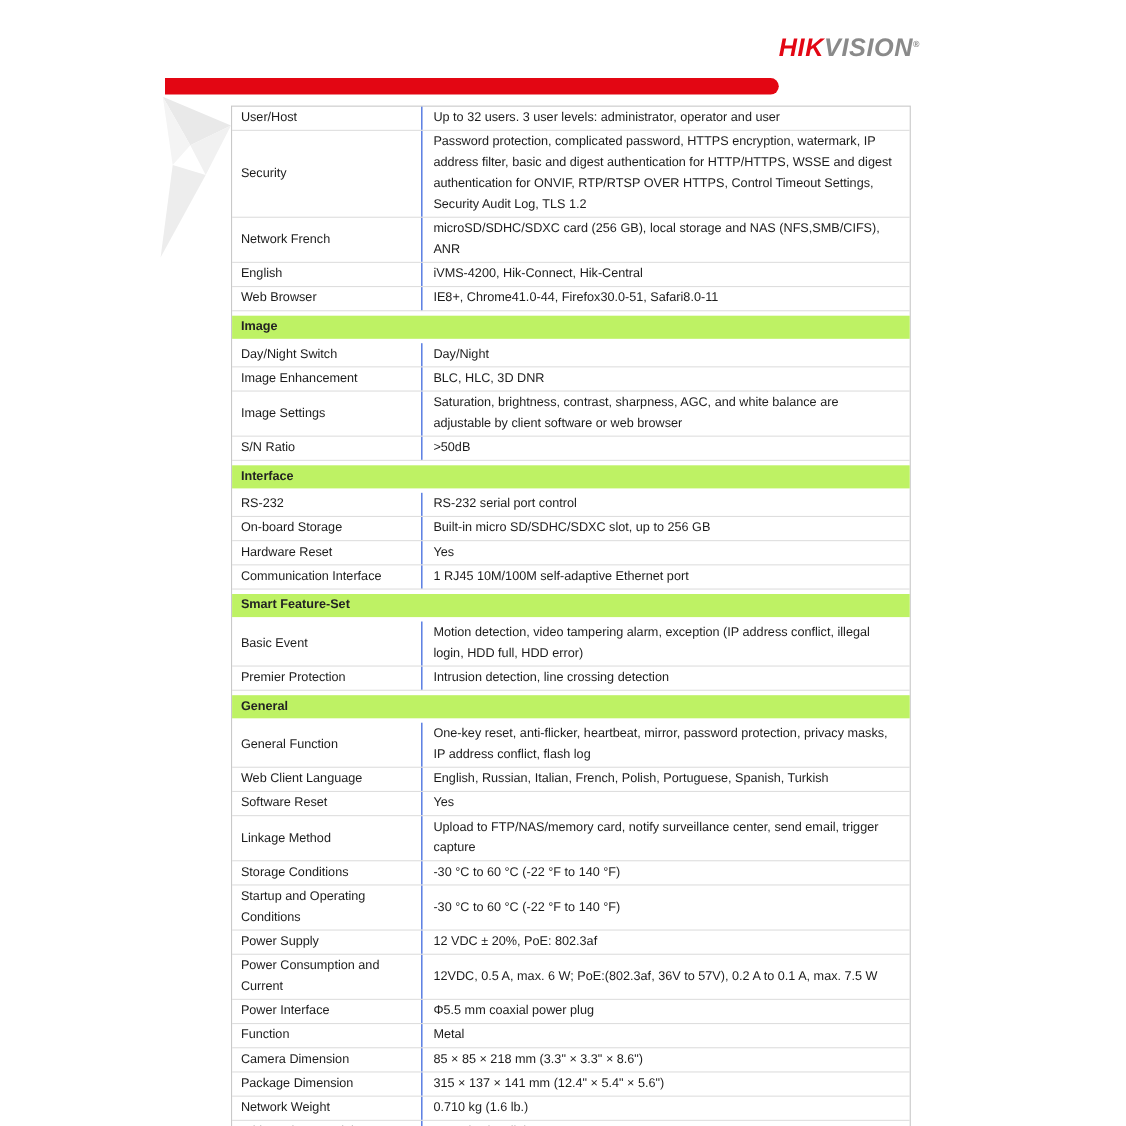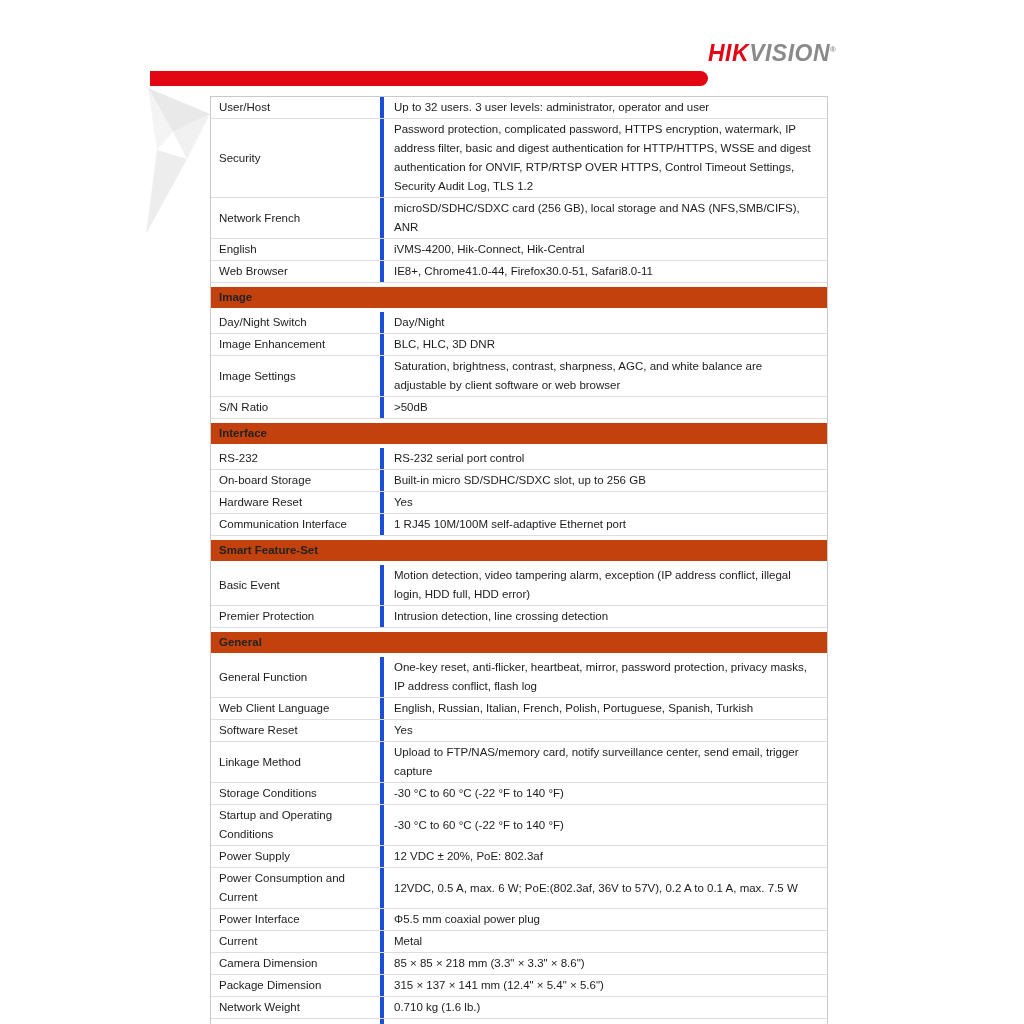--- a/index.html
+++ b/index.html
@@ -5,21 +5,21 @@
   * { margin:0; padding:0; box-sizing:border-box; }
   html,body { background:#ffffff; }
   body { font-family:"Liberation Sans", sans-serif; }
   #page {
     position:relative; width:1024px; height:1024px; background:#ffffff;
     overflow:hidden; color:#1f1f1f;
   }
 
   
   .logo {
-    position:absolute; top:40px; left:708px;
+    position:absolute; top:30px; left:708px;
     font-style:italic; font-weight:bold; font-size:23px; letter-spacing:0.5px;
     white-space:nowrap;
   }
   .logo .hik { color:#e30613; }
   .logo .vision { color:#8a8a8a; }
   .logo .reg { color:#8a8a8a; font-size:8px; vertical-align:super; font-style:normal; }
 
   
   .accent-bar {
     position:absolute; top:71px; left:150px; width:558px; height:15px;
@@ -31,26 +31,26 @@
 
   
   .spec-table {
     position:absolute; top:96px; left:210px; width:618px;
     border:1px solid #c9c9c9; background:#ffffff;
     font-size:11.5px; line-height:19px; color:#1c1c1c;
   }
   .srow { display:flex; border-bottom:1px solid #dedede; min-height:21px; }
   .srow:last-child { border-bottom:none; }
   .cell-label {
-    width:173px; flex:0 0 173px; border-right:4px solid #1d4ed8;
+    width:173px; flex:0 0 173px; border-right:1px solid #1d4ed8;
     padding:1px 6px 1px 8px; display:flex; align-items:center;
   }
   .cell-value { flex:1; padding:1px 10px; display:flex; align-items:center; }
   .sheader {
-    background:#c2410c; min-height:21px; margin:4px 0;
+    background:#bef264; min-height:21px; margin:4px 0;
     display:flex; align-items:center; padding:1px 8px;
     font-weight:bold; color:#232323;
   }
 </style>
 </head>
 <body>
 
 <div id="page">
 
   <div class="logo">
@@ -161,21 +161,21 @@
       </div>
       <div class="srow">
         <div class="cell-label">Power Consumption and Current</div>
         <div class="cell-value">12VDC, 0.5 A, max. 6 W; PoE:(802.3af, 36V to 57V), 0.2 A to 0.1 A, max. 7.5 W</div>
       </div>
       <div class="srow">
         <div class="cell-label">Power Interface</div>
         <div class="cell-value">Φ5.5 mm coaxial power plug</div>
       </div>
       <div class="srow">
-        <div class="cell-label">Current</div>
+        <div class="cell-label">Function</div>
         <div class="cell-value">Metal</div>
       </div>
       <div class="srow">
         <div class="cell-label">Camera Dimension</div>
         <div class="cell-value">85 × 85 × 218 mm (3.3" × 3.3" × 8.6")</div>
       </div>
       <div class="srow">
         <div class="cell-label">Package Dimension</div>
         <div class="cell-value">315 × 137 × 141 mm (12.4" × 5.4" × 5.6")</div>
       </div>

